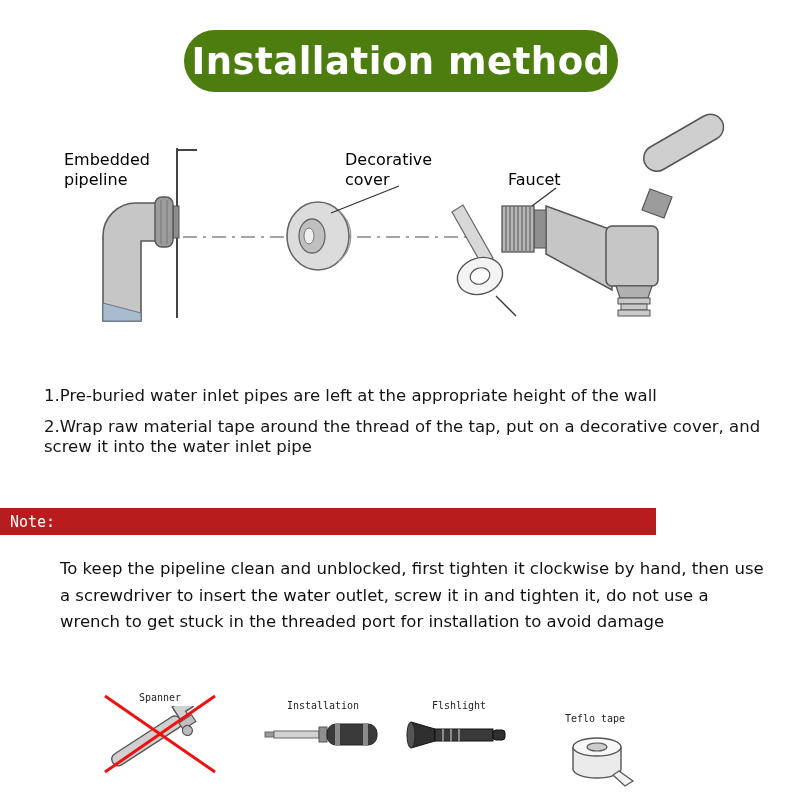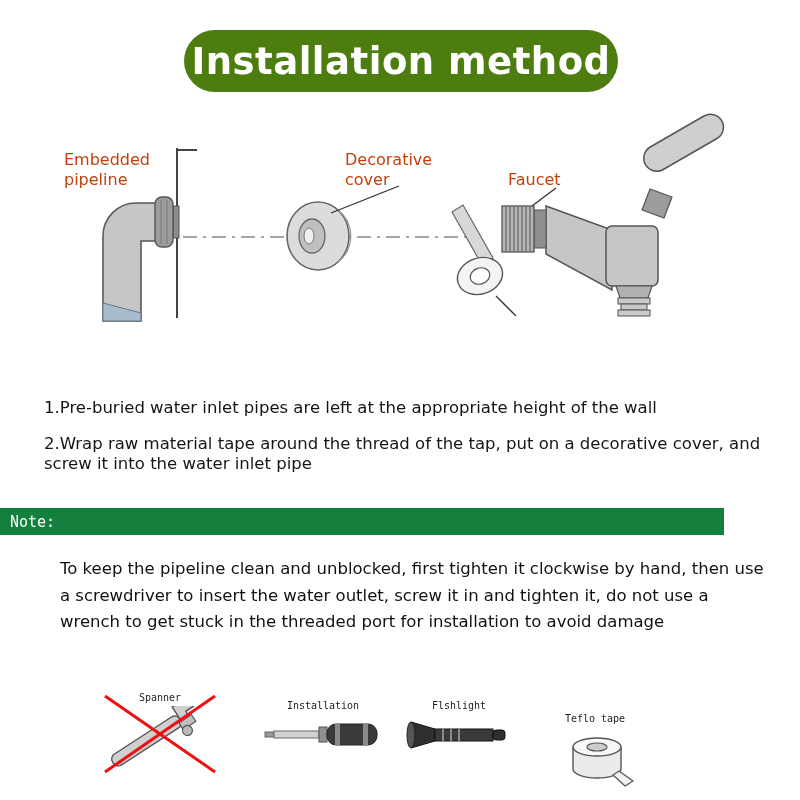--- a/index.html
+++ b/index.html
@@ -10,34 +10,34 @@
   .banner {
     position:absolute; left:184px; top:30px; width:434px; height:62px;
     background:#4d7c0f; border-radius:31px;
     display:flex; align-items:center; justify-content:center;
     color:#ffffff; font-size:37px; font-weight:bold; letter-spacing:.5px;
   }
 
   .diagram-svg { position:absolute; left:0; top:0; width:800px; height:380px; }
 
   .dlabel {
-    position:absolute; font-size:16px; color:#c2410c; line-height:1.22;
+    position:absolute; font-size:16px; color:#000000; line-height:1.22;
     white-space:pre-line;
   }
   .lbl-embedded   { left:64px;  top:150px; }
   .lbl-cover      { left:345px; top:150px; }
   .lbl-faucet     { left:508px; top:170px; }
   .lbl-raw        { left:498px; top:318px; }
 
   .steps { position:absolute; left:44px; top:382px; width:726px; color:#151515; }
-  .steps p { font-size:16.5px; line-height:1.22; margin:16px 0 11px 0; }
+  .steps p { font-size:16.5px; line-height:1.22; margin:4px 0 11px 0; }
 
   .note-bar {
-    position:absolute; left:0; top:508px; width:724px; height:27px;
-    background:#15803d; color:#ffffff; display:flex; align-items:center;
+    position:absolute; left:0; top:508px; width:656px; height:27px;
+    background:#b91c1c; color:#ffffff; display:flex; align-items:center;
     font-family:"DejaVu Sans Mono", monospace; font-size:15px; padding-left:10px;
   }
 
   .note-body {
     position:absolute; left:60px; top:556px; width:706px;
     font-size:16.5px; line-height:1.62; color:#111111;
   }
 
   .tool {
     position:absolute; width:130px; text-align:center;

